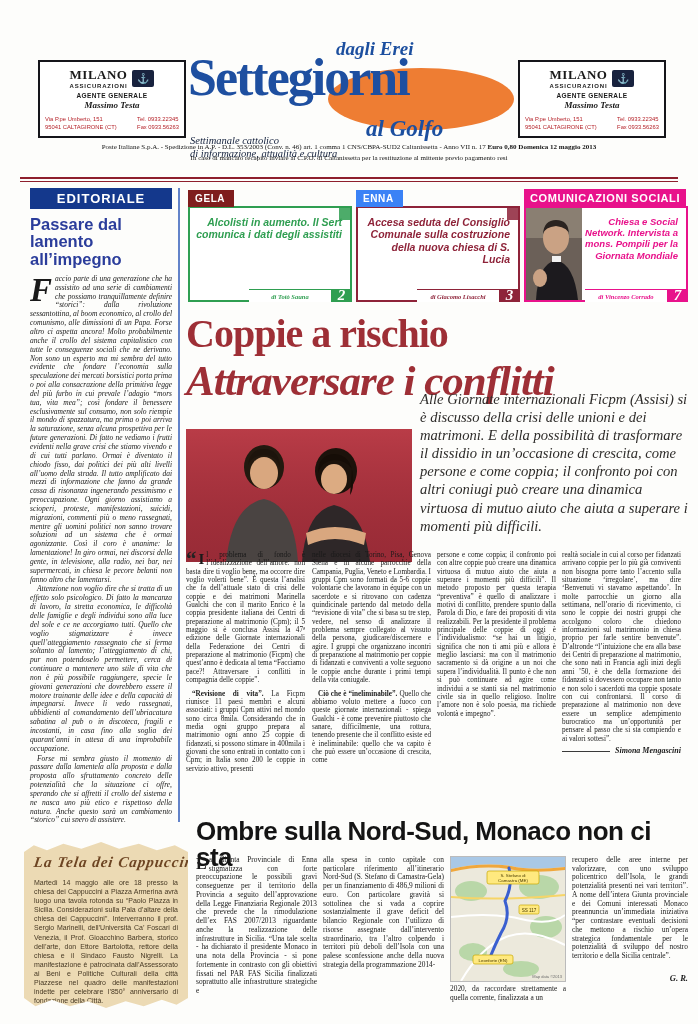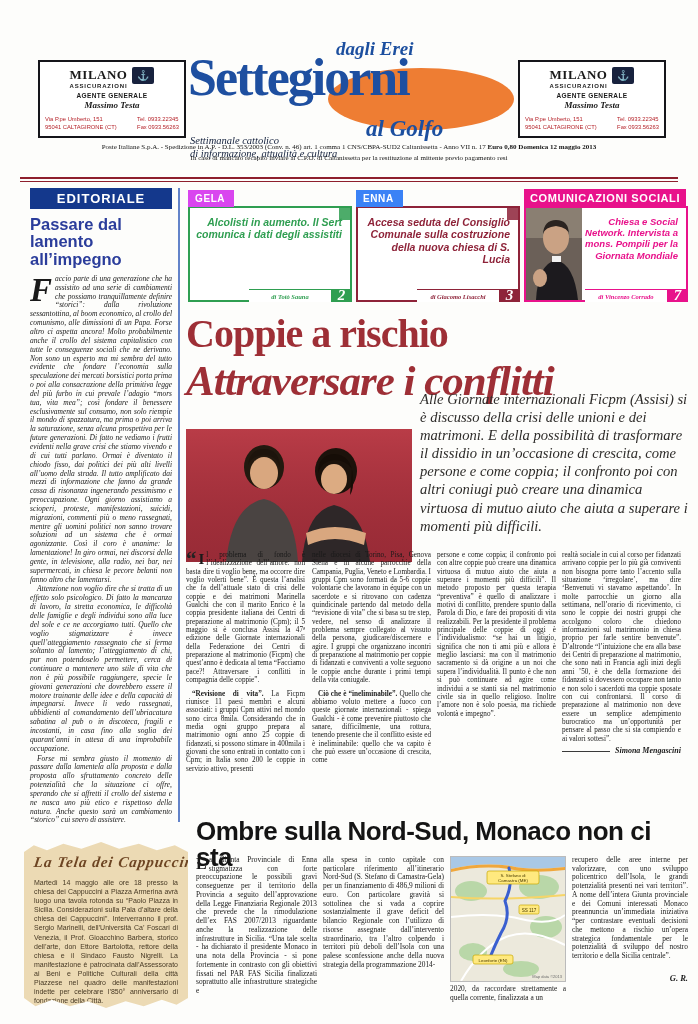--- a/index.html
+++ b/index.html
@@ -2,21 +2,21 @@
 <html><head>
 <meta charset="utf-8">
 <style>
   html,body{margin:0;padding:0;background:#e8e8e8;}
   #page{position:relative;width:698px;height:1024px;background:#fdfdfb;margin:0 auto;
         font-family:"Liberation Serif",serif;overflow:hidden;color:#1a1a1a;}
 
   
   .ad-box{position:absolute;top:60px;width:148px;height:78px;border:2px solid #15151a;background:#fff;box-sizing:border-box;}
   .ad-left{left:38px}.ad-right{left:518px}
-  .ad-top{display:flex;justify-content:center;gap:5px;margin-top:5px;}
+  .ad-top{display:flex;align-items:center;justify-content:center;gap:5px;margin-top:5px;}
   .ad-company{text-align:center;line-height:.85;}
   .ad-company .l1{font:bold 13px "Liberation Serif",serif;letter-spacing:.5px;}
   .ad-company .l2{font:bold 6px "Liberation Sans",sans-serif;letter-spacing:.8px;}
   .ad-logo{width:22px;height:17px;background:#18223e;color:#fff;font-size:10px;line-height:17px;text-align:center;border-radius:2px;}
   .ad-agente{text-align:center;font:bold 6.5px "Liberation Sans",sans-serif;margin-top:3px;letter-spacing:.4px;}
   .ad-agent-name{text-align:center;font:italic bold 9px "Liberation Serif",serif;margin-top:1px;}
   .ad-bottom{display:flex;justify-content:space-between;font:5.8px/1.35 "Liberation Sans",sans-serif;color:#b5232a;margin:6px 5px 0 5px;}
 
   .logo-wrap{position:absolute;left:188px;top:42px;width:326px;height:134px;}
   .logo-ellipse{position:absolute;left:140px;top:26px;width:186px;height:62px;background:#ee7d33;border-radius:50%;}
@@ -48,21 +48,21 @@
   .teaser-body{border:2px solid;height:96px;background:#fff;position:relative;margin-top:-1px;display:flex;box-sizing:border-box;}
   .teaser-fold{position:absolute;top:-1px;right:-2px;width:0;height:0;border-top:13px solid;border-left:13px solid transparent;opacity:.85;}
   .teaser-text{flex:1;padding:8px 8px 0 4px;text-align:right;font:italic bold 10.5px/1.18 "Liberation Sans",sans-serif;}
   .teaser-foot{position:absolute;bottom:-2px;right:-2px;display:flex;align-items:stretch;}
   .teaser-author{font:italic bold 6.5px "Liberation Serif",serif;border-top:1.5px solid;padding:3px 8px 2px 8px;min-width:66px;text-align:center;background:#fff;align-self:flex-end;}
   .teaser-page{width:21px;background:currentColor;position:relative;}
   .teaser-page span{position:absolute;inset:0;color:#fff;font:italic bold 15px "Liberation Serif",serif;display:flex;align-items:center;justify-content:center;}
   .c-gela{color:#2f9e51;border-color:#2f9e51;}
   .c-enna{color:#8e2339;border-color:#8e2339;}
   .c-comsoc{color:#e8128b;border-color:#e8128b;}
-  .bg-gela{background:#d946ef;}.bg-enna{background:#3b82f6;}.bg-comsoc{background:#e8128b;}
+  .bg-gela{background:#7f1d1d;}.bg-enna{background:#3b82f6;}.bg-comsoc{background:#e8128b;}
   .teaser-photo{width:56px;height:100%;flex:none;}
 
   
   .headline{position:absolute;left:186px;top:314px;width:502px;color:#9e2f36;}
   .h1a{font:bold 40px/1 "Liberation Serif",serif;letter-spacing:-1px;}
   .h1b{font:italic bold 43px/1 "Liberation Serif",serif;letter-spacing:-1px;margin-top:5px;}
   .couple-photo{position:absolute;left:186px;top:429px;width:226px;height:133px;}
   .lead{position:absolute;left:420px;top:390px;width:270px;font:italic 14.6px/1.24 "Liberation Serif",serif;color:#2e2c2a;text-align:left;}
   .col{position:absolute;top:551px;width:119px;height:296px;font:7.2px/1.16 "Liberation Serif",serif;text-align:justify;color:#191919;overflow:hidden;}
   .col p{margin:0;}

